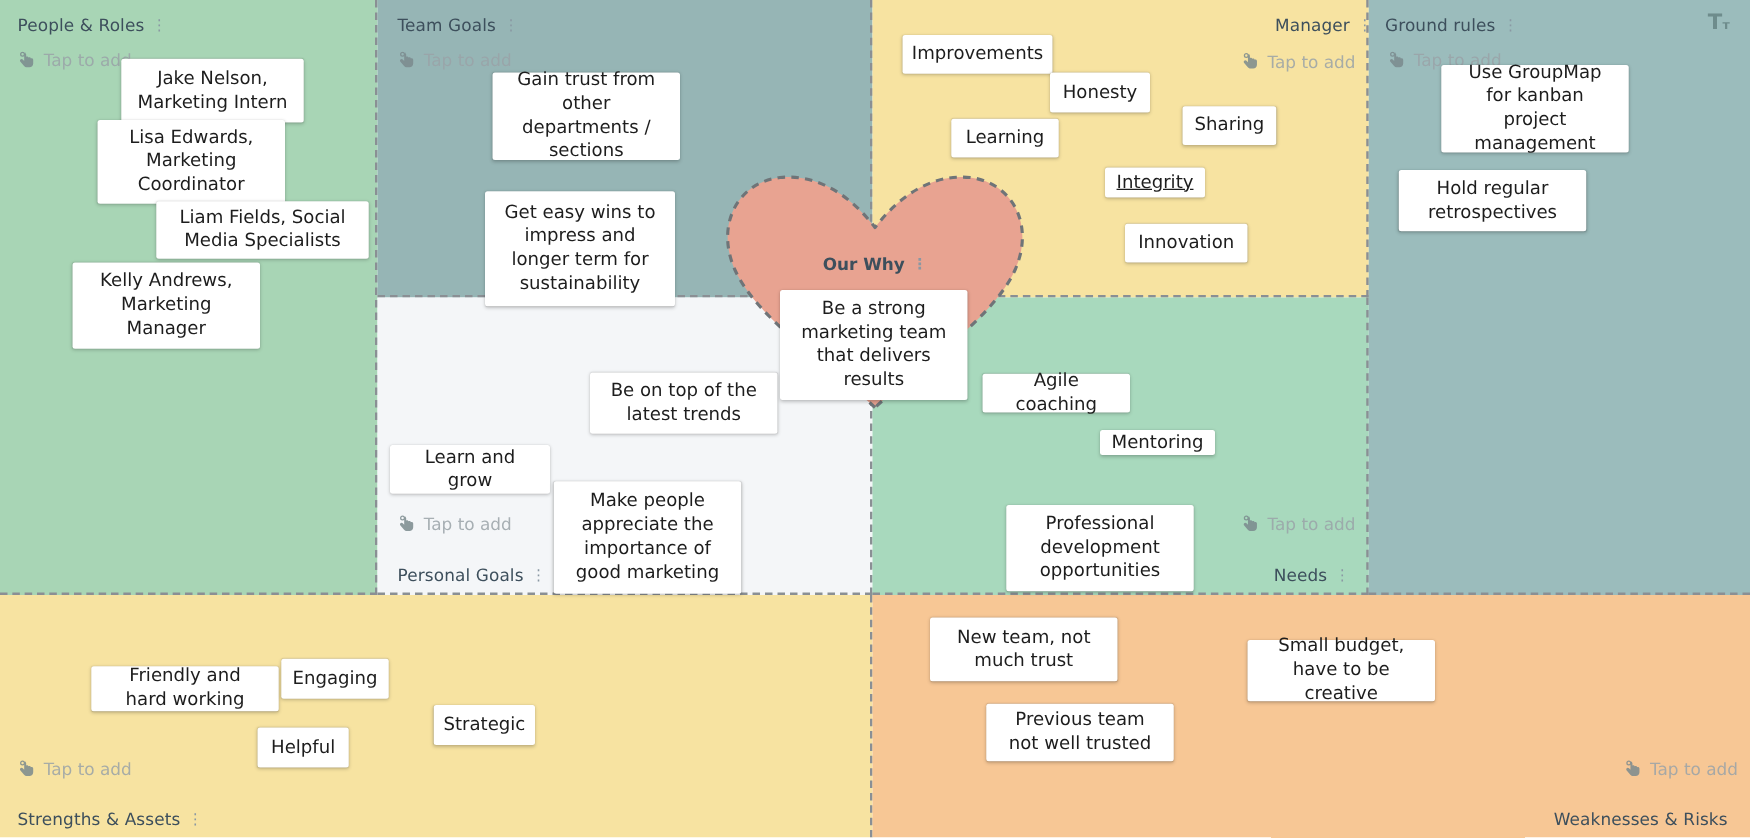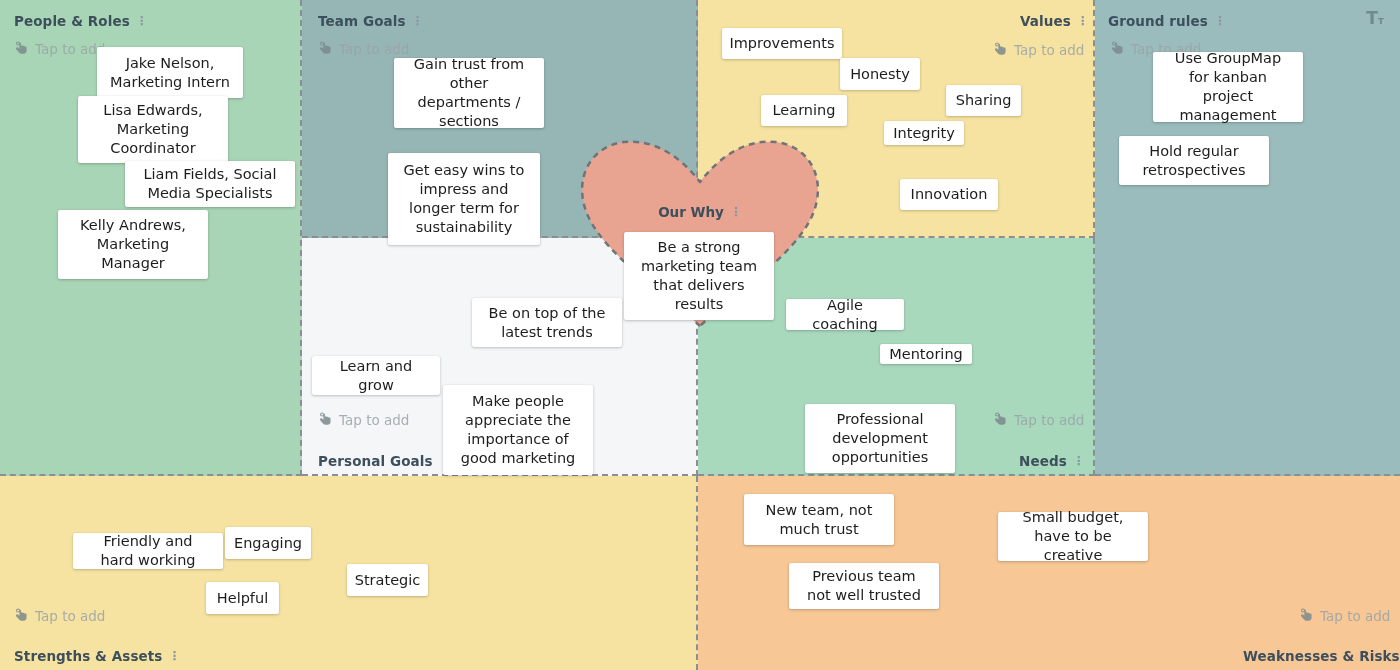--- a/index.html
+++ b/index.html
@@ -6,21 +6,21 @@
   body{
     width:1400px;height:670px;overflow:hidden;
     font-family:"DejaVu Sans","Liberation Sans",sans-serif;
     background:#ffffff;
   }
   #board{position:relative;width:1400px;height:670px;}
 
   
   .zone{position:absolute;box-sizing:border-box;}
   .zone-title{
-    position:absolute;font-size:13.5px;font-weight:bold;color:#3d4f5c;
+    position:absolute;font-size:13.5px;font-weight:normal;color:#3d4f5c;
     white-space:nowrap;letter-spacing:.1px;
   }
   .dots{
     display:inline-block;margin-left:6px;color:#8a98a3;font-size:12px;
     line-height:1;vertical-align:1px;letter-spacing:0;
   }
   .tap{
     position:absolute;font-size:13.5px;color:#9aa3a8;white-space:nowrap;
     display:flex;align-items:center;gap:6px;opacity:.85;
   }
@@ -75,21 +75,21 @@
 
   <div class="zone-title" style="left:318px;top:13px;">
     <span>Team Goals</span><span class="dots">⋮</span>
   </div>
 
   <div class="zone-title" style="left:318px;top:453px;">
     <span>Personal Goals</span><span class="dots">⋮</span>
   </div>
 
   <div class="zone-title" style="left:1020px;top:13px;">
-    <span>Values</span><span class="dots">⋮</span>
+    <span>Manager</span><span class="dots">⋮</span>
   </div>
 
   <div class="zone-title" style="left:1019px;top:453px;">
     <span>Needs</span><span class="dots">⋮</span>
   </div>
 
   <div class="zone-title" style="left:1108px;top:13px;">
     <span>Ground rules</span><span class="dots">⋮</span>
   </div>
 
@@ -234,21 +234,21 @@
   </div>
   <div class="card" style="left:840px;top:58px;width:80px;height:32px;align-items:center;">
     <span>Honesty</span>
   </div>
   <div class="card" style="left:946px;top:85px;width:75px;height:31px;">
     <span>Sharing</span>
   </div>
   <div class="card" style="left:761px;top:95px;width:86px;height:31px;">
     <span>Learning</span>
   </div>
-  <div class="card" style="left:884px;top:121px;width:80px;height:24px;">
+  <div class="card" style="left:884px;top:134px;width:80px;height:24px;text-decoration:underline;">
     <span>Integrity</span>
   </div>
   <div class="card" style="left:900px;top:179px;width:98px;height:31px;">
     <span>Innovation</span>
   </div>
 
   <div class="card" style="left:786px;top:299px;width:118px;height:31px;">
     <span>Agile coaching</span>
   </div>
   <div class="card" style="left:880px;top:344px;width:92px;height:20px;">

